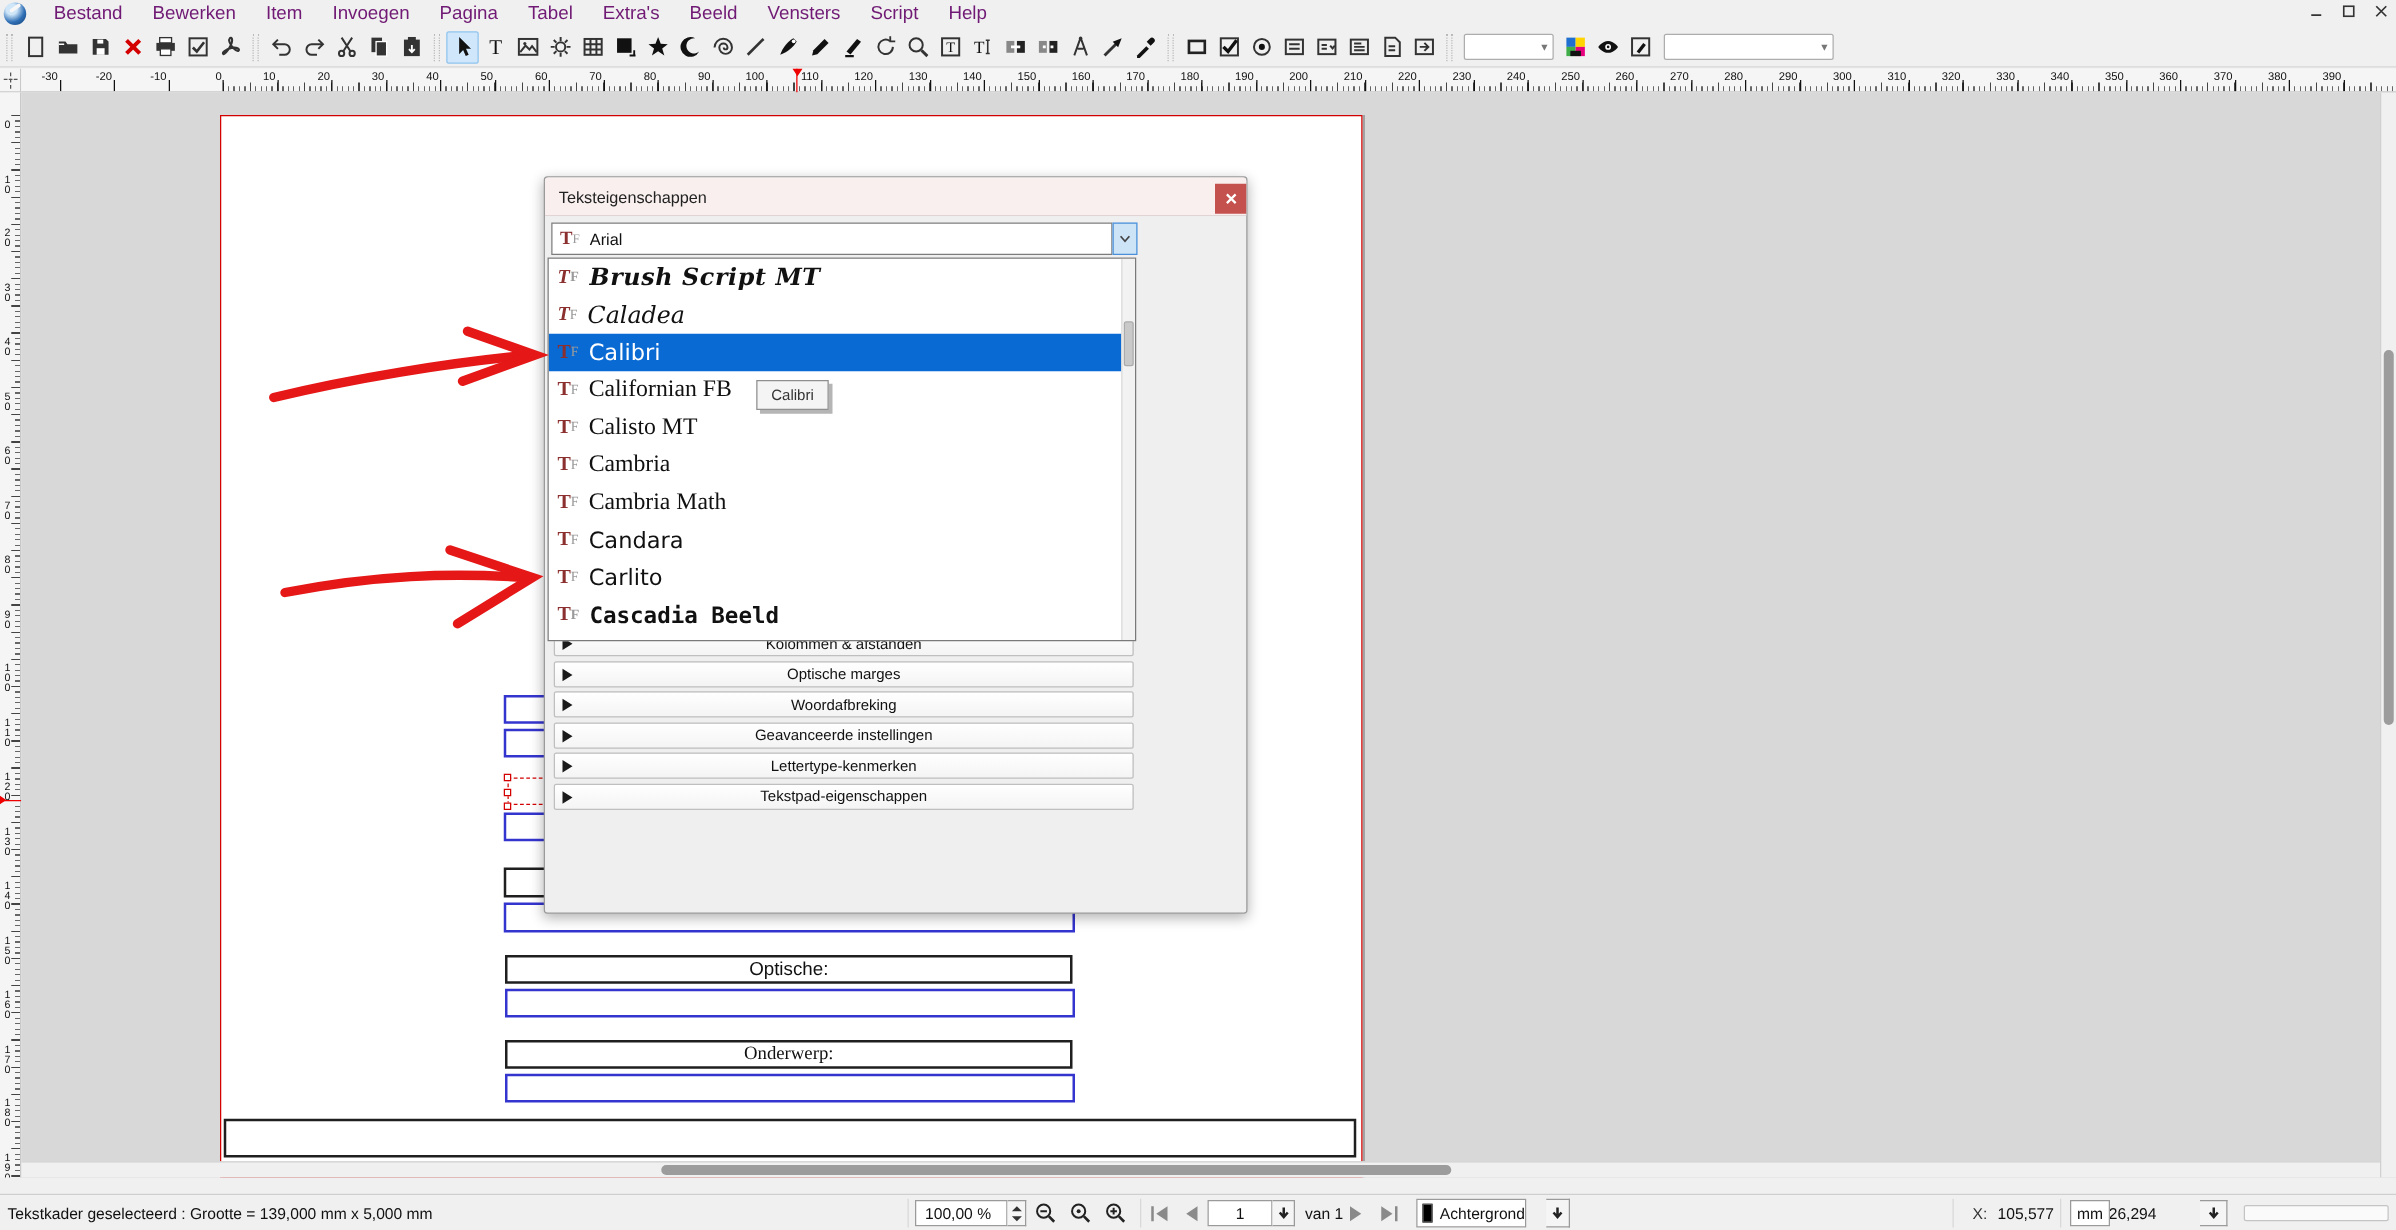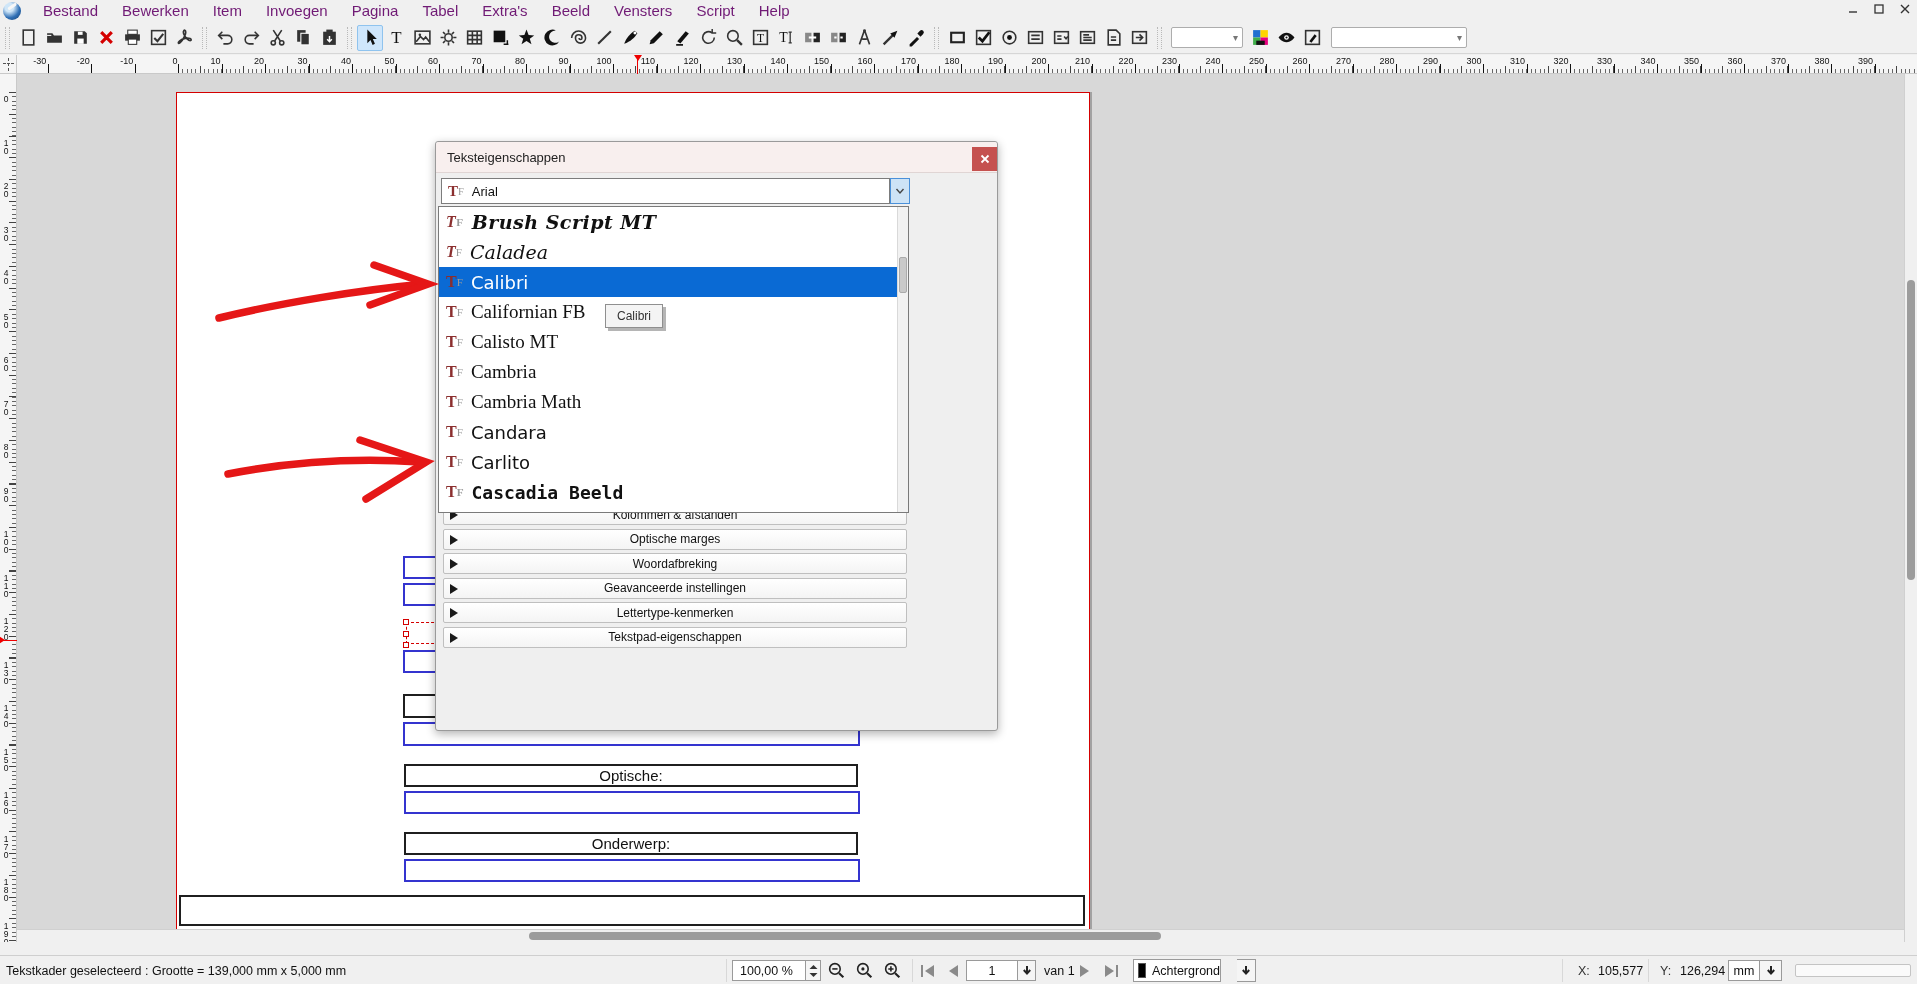--- a/index.html
+++ b/index.html
@@ -102,21 +102,21 @@
   .sb-box { position:absolute; background:#fff; border:1px solid #9a9a9a; display:flex; align-items:center; font-size:12.5px; color:#111; }
   .sb-btn { position:absolute; display:flex; align-items:center; justify-content:center; }
   .sb-text { position:absolute; top:8px; font-size:12.5px; color:#111; }
   #zoom-box { left:732px; top:4px; width:74px; height:21px; padding-left:7px; }
   #zoom-spin { left:806px; top:4px; width:15px; height:21px; background:#f5f5f5; border:1px solid #9a9a9a; border-left:none; display:flex; flex-direction:column; align-items:center; justify-content:center; gap:2px; }
   #page-box { left:966px; top:4px; width:52px; height:21px; justify-content:center; }
   #page-drop { left:1018px; top:4px; width:18px; height:21px; background:#f5f5f5; border:1px solid #9a9a9a; border-left:none; }
   #layer-box { left:1133px; top:3px; width:88px; height:23px; padding-left:4px; gap:6px; }
   #layer-swatch { width:15px; height:15px; background:#000; border:1px solid #555; }
   #layer-drop { left:1237px; top:3px; width:19px; height:23px; background:#f5f5f5; border:1px solid #9a9a9a; border-left:none; }
-  #unit-box { left:1728px; top:4px; width:32px; height:21px; justify-content:center; }
+  #unit-box { left:1656px; top:4px; width:32px; height:21px; justify-content:center; }
   #unit-drop { left:1760px; top:4px; width:22px; height:21px; background:#f5f5f5; border:1px solid #9a9a9a; border-left:none; }
   #progress { position:absolute; left:1795px; top:8px; width:116px; height:13px; background:#fafafa; border:1px solid #c4c4c4; border-radius:2px; }
 </style>
 </head>
 <body>
 
 <div id="app">
 
   <div id="menubar">
     <div id="logo">
@@ -685,21 +685,21 @@
       <div class="handle" style="left:-4px; top:19px;"></div>
     </div>
     <div class="frame blue" style="left:386px; top:576px; width:457px; height:23px;"></div>
     <div class="frame black" style="left:386px; top:620px; width:457px; height:24px;"></div>
     <div class="frame blue" style="left:386px; top:648px; width:457px; height:24px;"></div>
 
     <div class="frame black label" style="left:387px; top:690px; width:454px; height:23px;">
         <span>Optische:</span>
       </div>
     <div class="frame blue" style="left:387px; top:717px; width:456px; height:23px;"></div>
-    <div class="frame black label" style="left:387px; top:758px; width:454px; height:23px;">
+    <div class="frame black label" style="left:387px; top:758px; width:454px; height:23px;font-family:Liberation Serif, serif;">
         <span>Onderwerp:</span>
       </div>
     <div class="frame blue" style="left:387px; top:785px; width:456px; height:23px;"></div>
     <div class="frame black" style="left:162px; top:821px; width:906px; height:31px;"></div>
 
     <div id="dialog">
       <div id="dlg-title">Teksteigenschappen</div>
       <div id="dlg-close">
           <svg width="10" height="10" viewBox="0 0 10 10">
             <path d="M1.5 1.5l7 7M8.5 1.5l-7 7" stroke="#fff" stroke-width="1.8"></path>

